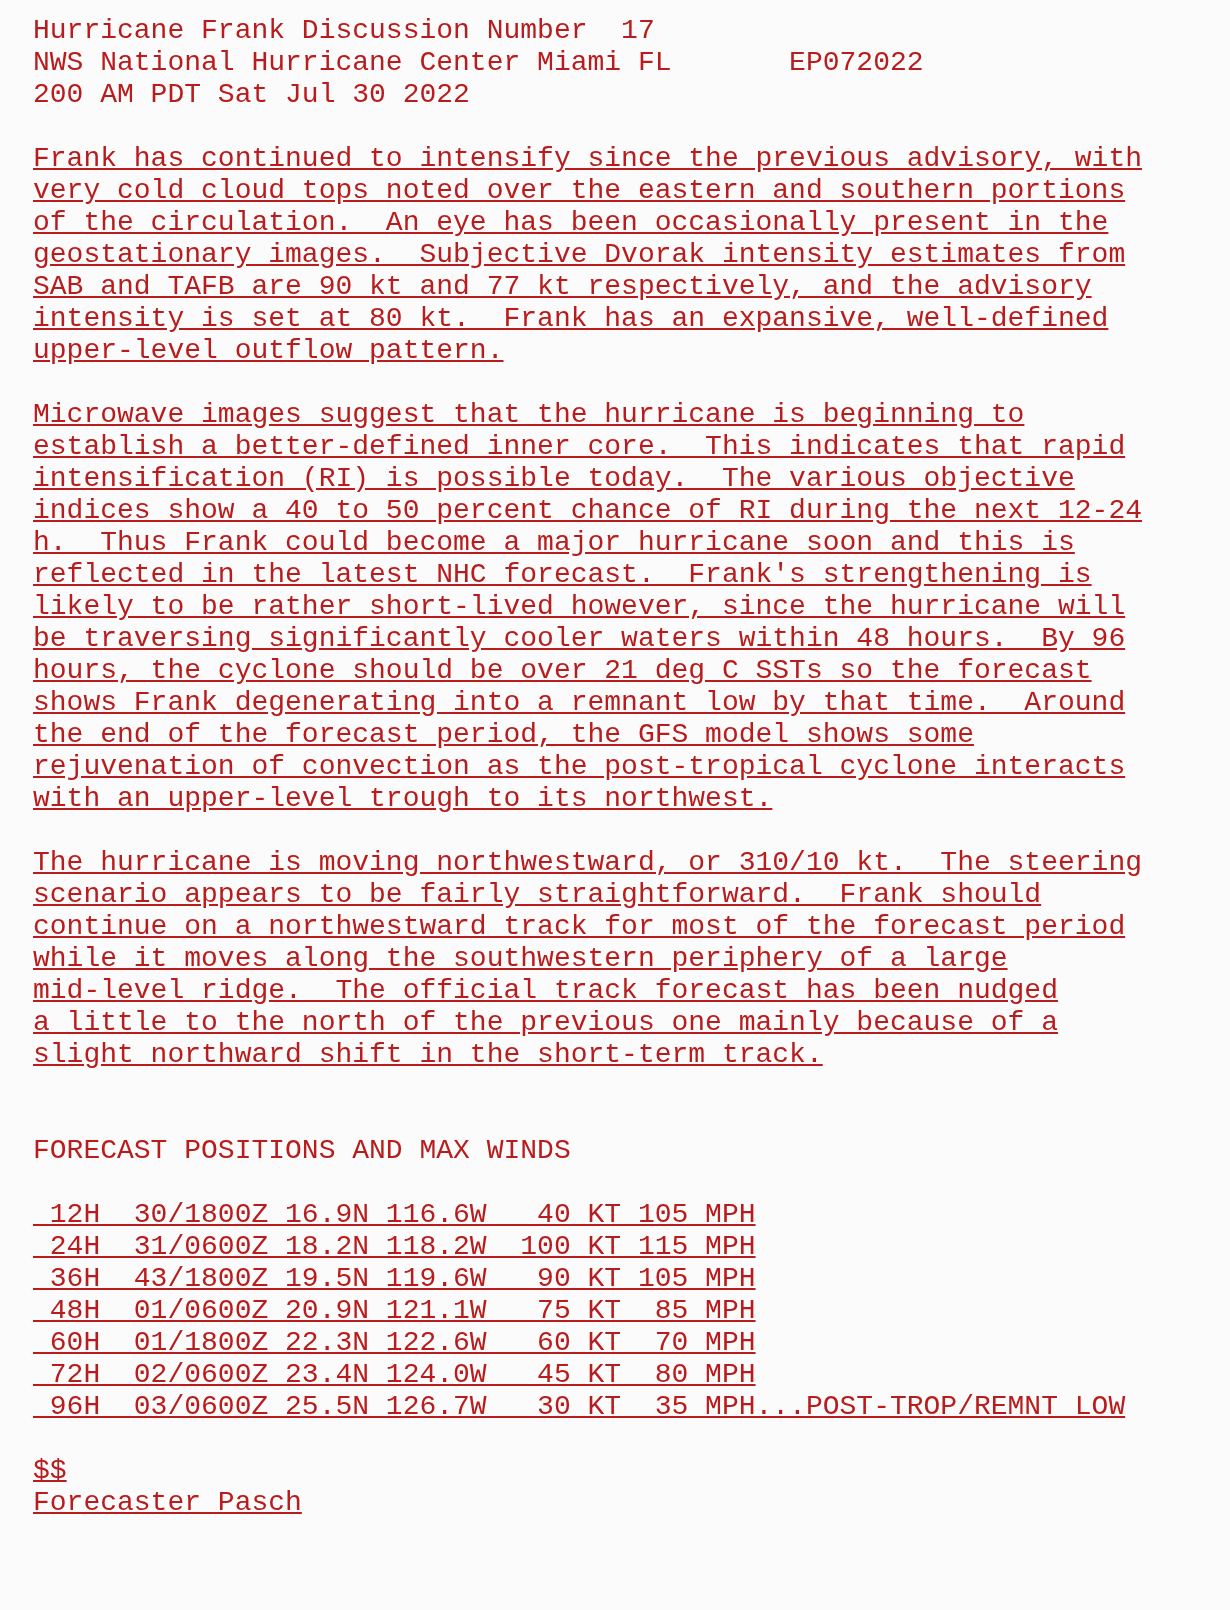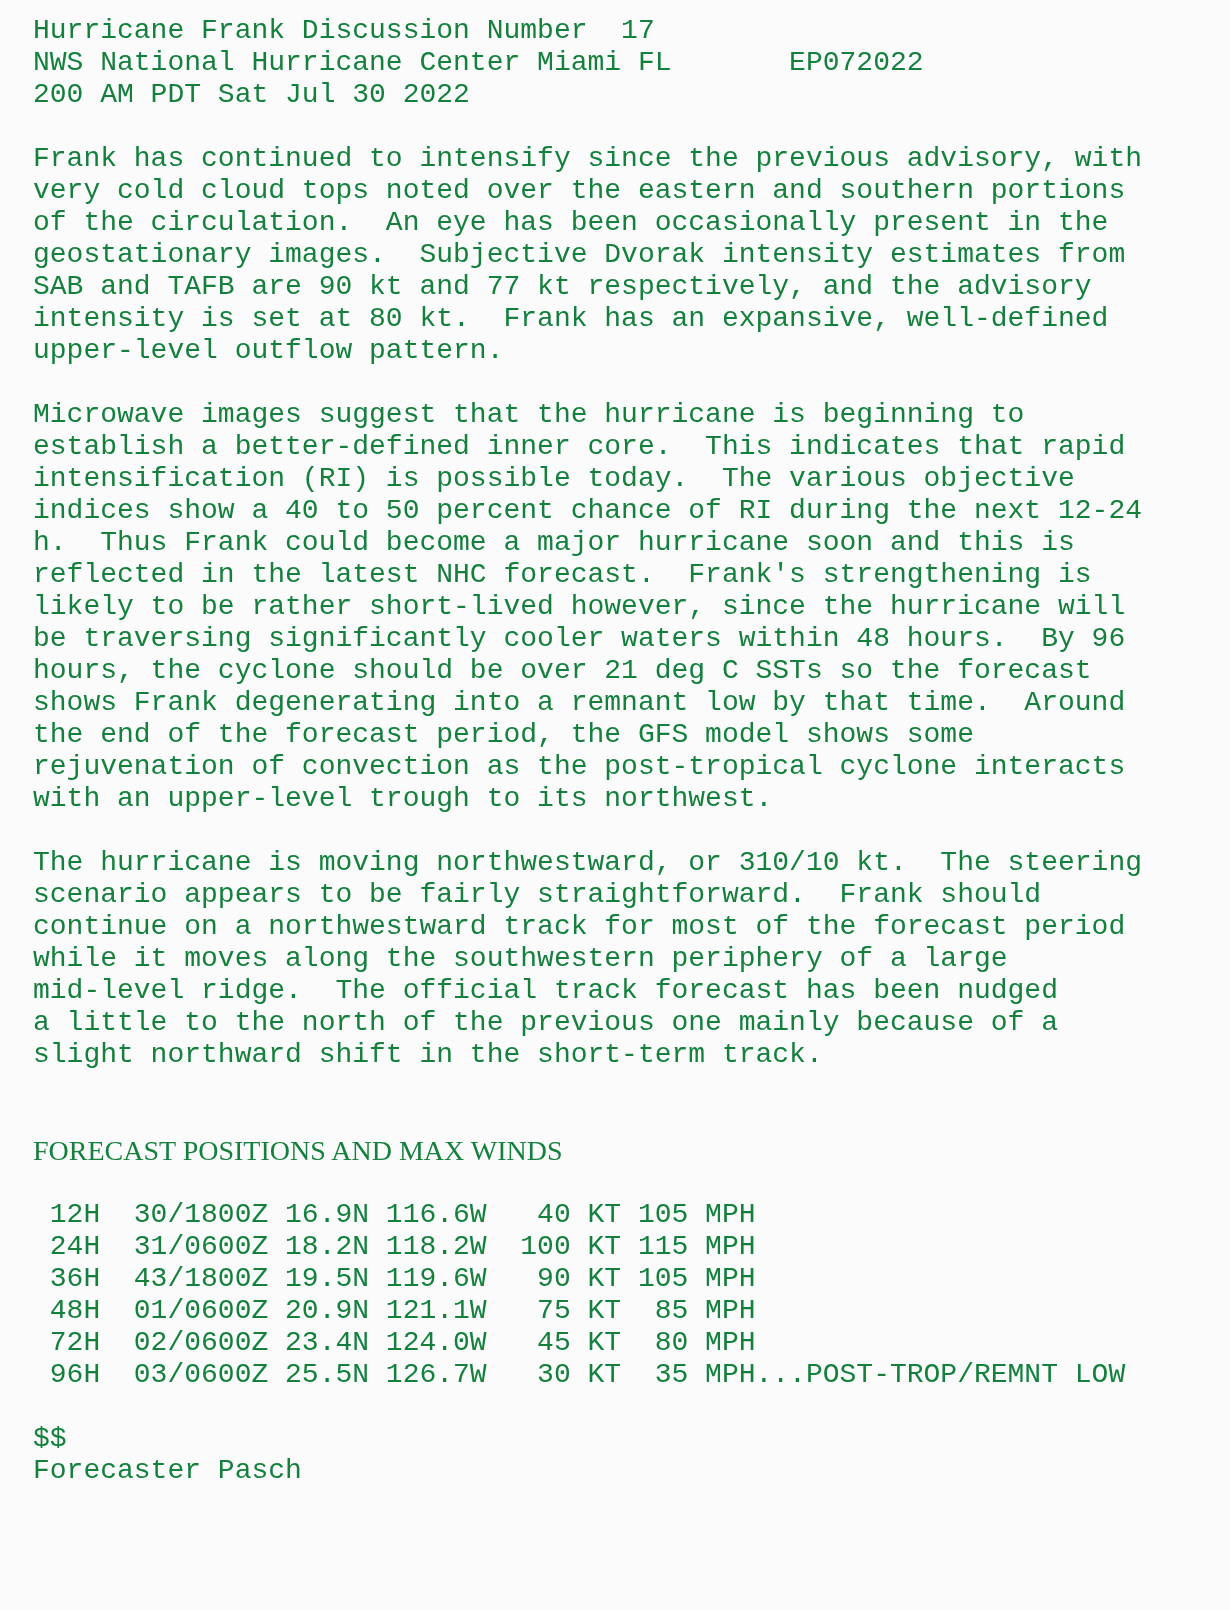--- a/index.html
+++ b/index.html
@@ -7,31 +7,31 @@
     padding: 0;
     background: #fbfbfb;
   }
   .page {
     position: relative;
     width: 1230px;
     height: 1610px;
     box-sizing: border-box;
     padding: 15px 20px 0 33px;
     background: #fbfbfb;
-    color: #15803d;
+    color: #b91c1c;
     font-family: "Liberation Mono", "DejaVu Sans Mono", monospace;
     font-size: 28px;
     line-height: 32px;
     overflow: hidden;
   }
   .line, .para, .heading {
     white-space: pre;
   }
-  .mt1 { margin-top: 32px; }   
-  .mt2 { margin-top: 64px; font-family: Liberation Serif, serif; }   
+  .mt1 { margin-top: 32px; text-decoration: underline; }   
+  .mt2 { margin-top: 64px; }   
 </style>
 </head>
 <body>
 
 <div class="page">
 
   <div>
     <div class="line">Hurricane Frank Discussion Number  17</div>
     <div class="line">NWS National Hurricane Center Miami FL       EP072022</div>
     <div class="line">200 AM PDT Sat Jul 30 2022</div>
@@ -67,20 +67,21 @@
 a little to the north of the previous one mainly because of a
 slight northward shift in the short-term track.</div>
 
   <div class="heading mt2">FORECAST POSITIONS AND MAX WINDS</div>
 
   <div class="mt1">
     <div class="line"> 12H  30/1800Z 16.9N 116.6W   40 KT 105 MPH</div>
     <div class="line"> 24H  31/0600Z 18.2N 118.2W  100 KT 115 MPH</div>
     <div class="line"> 36H  43/1800Z 19.5N 119.6W   90 KT 105 MPH</div>
     <div class="line"> 48H  01/0600Z 20.9N 121.1W   75 KT  85 MPH</div>
+    <div class="line"> 60H  01/1800Z 22.3N 122.6W   60 KT  70 MPH</div>
     <div class="line"> 72H  02/0600Z 23.4N 124.0W   45 KT  80 MPH</div>
     <div class="line"> 96H  03/0600Z 25.5N 126.7W   30 KT  35 MPH...POST-TROP/REMNT LOW</div>
   </div>
 
   <div class="mt1">
     <div class="line">$$</div>
     <div class="line">Forecaster Pasch</div>
   </div>
 
 </div>

